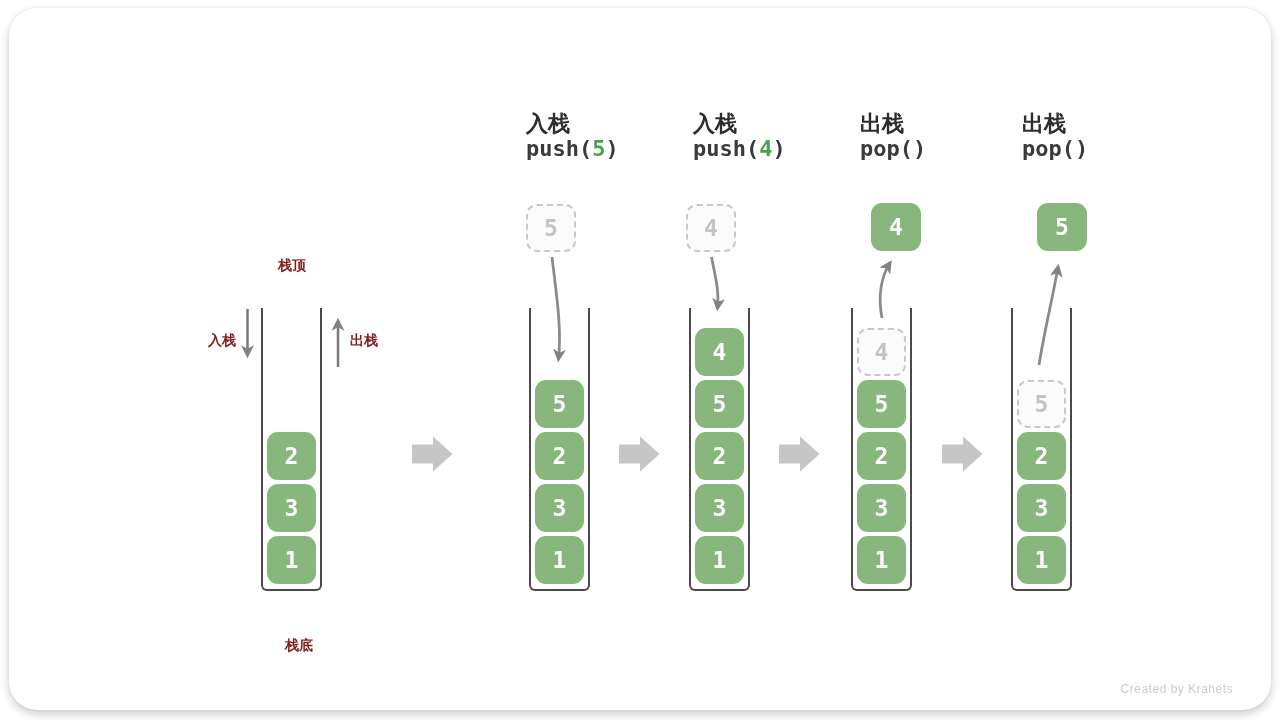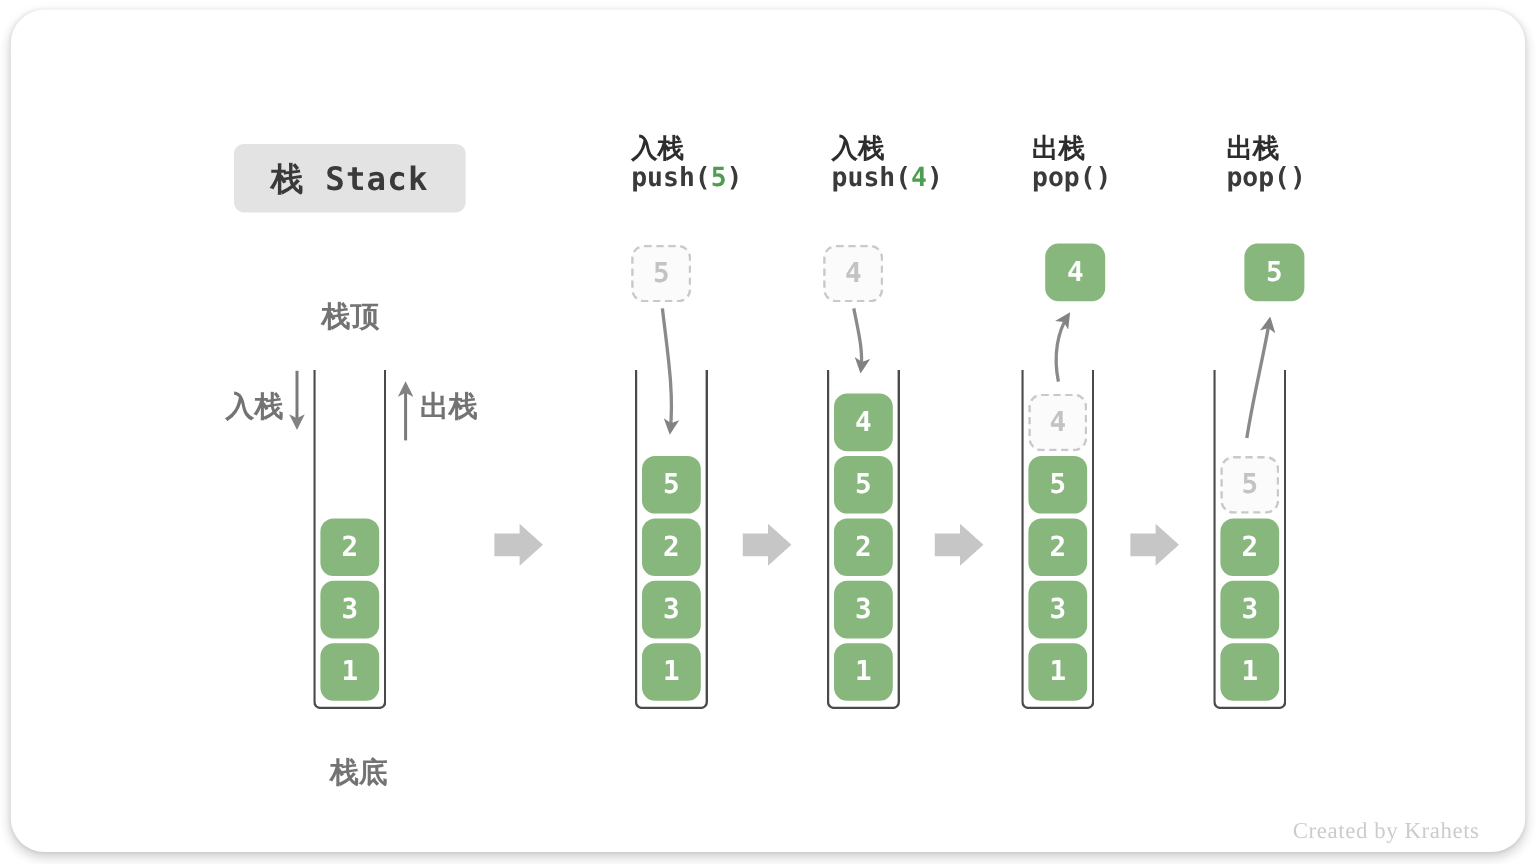--- a/index.html
+++ b/index.html
@@ -13,21 +13,21 @@
     box-shadow: 0 4px 10px rgba(0,0,0,0.20), 0 0 3px rgba(0,0,0,0.06);
   }
   .title-badge {
     position: absolute; left: 186px; top: 112px; width: 193px; height: 57px;
     background: #e3e3e3; border-radius: 8px;
     display: flex; align-items: center; justify-content: center;
     font-family: "DejaVu Sans Mono", monospace;
     font-size: 27px; font-weight: 600; color: #3a3a3a; letter-spacing: 1px;
   }
   .side-label {
-    position: absolute; font-size: 24px; font-weight: 700; color: #737373;
+    position: absolute; font-size: 14px; font-weight: 700; color: #7f1d1d;
     width: 96px; text-align: center; line-height: 24px;
   }
   #lbl-top    { left: 235px; top: 245px; }
   #lbl-bottom { left: 242px; top: 625px; }
   #lbl-push   { left: 147px; top: 320px; width: 80px; text-align: right; }
   #lbl-pop    { left: 341px; top: 320px; width: 80px; text-align: left; }
   .col-header { position: absolute; top: 104px; }
   .h-cn { font-size: 22px; font-weight: 700; color: #2d2d2d; line-height: 24px; }
   .h-code {
     margin-top: 0; font-family: "DejaVu Sans Mono", monospace;
@@ -61,33 +61,30 @@
   #float-2 { left: 517px; top: 196px; }
   #float-3 { left: 677px; top: 196px; }
   #float-4 { left: 862px; top: 195px; }
   #float-5 { left: 1028px; top: 195px; }
   .overlay {
     position: absolute; left: 0; top: 0; width: 1280px; height: 720px;
     pointer-events: none;
   }
   .watermark {
     position: absolute; right: 38px; top: 674px;
-    font-family: Liberation Serif, serif; font-size: 19px;
+    font-family: Liberation Sans, sans-serif; font-size: 12px;
     color: #cccccc; letter-spacing: 0.5px;
   }
 </style>
 </head>
 <body>
 
 <div class="canvas">
   <div class="card">
 
-    <div class="title-badge">
-      <span>栈 Stack</span>
-    </div>
 
     <div class="side-label" id="lbl-top">栈顶</div>
     <div class="side-label" id="lbl-bottom">栈底</div>
     <div class="side-label" id="lbl-push">入栈</div>
     <div class="side-label" id="lbl-pop">出栈</div>
 
     <div class="col-header" style="left:517px">
       <div class="h-cn">入栈</div>
       <div class="h-code"><span>push(</span><span class="arg">5</span><span>)</span></div>
     </div>

